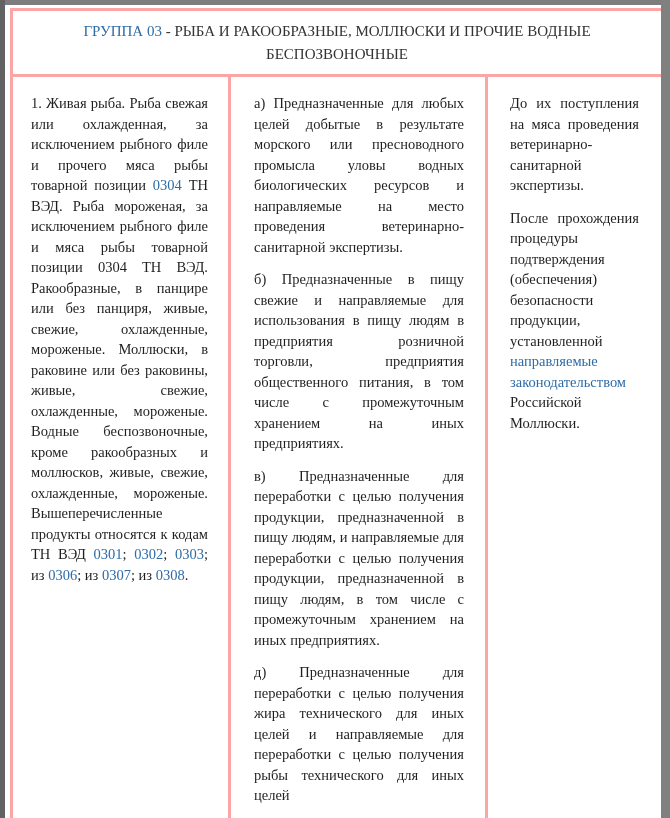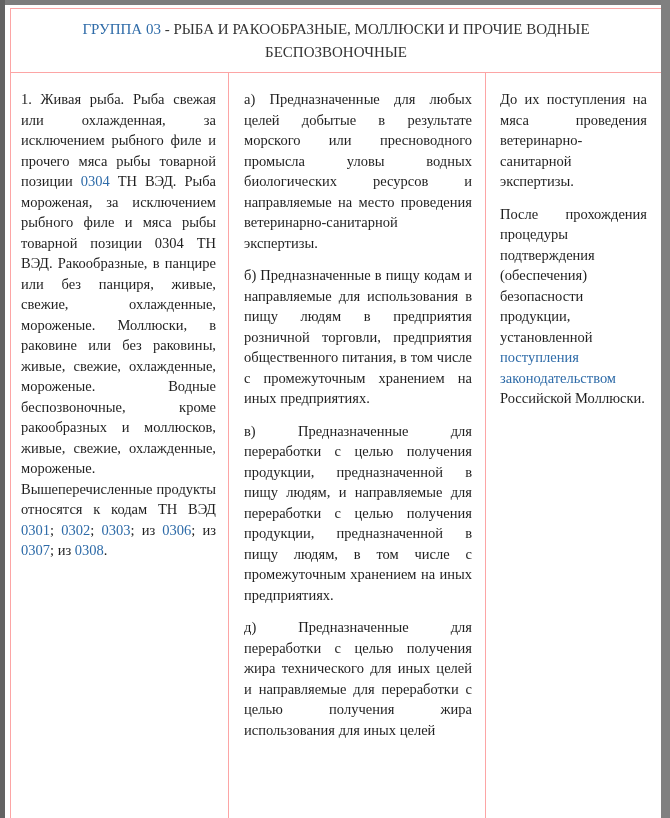--- a/index.html
+++ b/index.html
@@ -19,21 +19,21 @@
   .frame-right  { top: 0; left: 661px; width: 9px; height: 818px; background: #808080; }
 
   .doc-table {
     position: absolute;
     left: 10px; top: 8px;
     width: 651px;
     border-collapse: collapse;
     table-layout: fixed;
     z-index: 1;
   }
-  .doc-table td { border: 1px solid #fca5a5; }
+  .doc-table td { border: 3px solid #fca5a5; }
 
   .head-cell {
     height: 61px;
     vertical-align: middle;
     text-align: center;
     font-size: 15px;
     line-height: 23px;
     color: #333333;
     padding: 1px 58px;
   }
@@ -42,21 +42,21 @@
     vertical-align: top;
     height: 790px; 
     font-size: 14.5px;
     line-height: 20.5px;
     text-align: justify;
   }
   td.c1 { padding: 4px 6px 0 4px; }
   td.c2 { padding: 4px 7px 0 9px; }
   td.c3 { padding: 4px 8px 0 8px; }
 
-  .body-row p { margin: 12px 6px; }
+  .body-row p { margin: 12px 14px; }
 
   .doc-link {
     color: #2e6ba8;
     text-decoration: none;
     cursor: pointer;
   }
 </style>
 </head>
 <body>
 
@@ -73,23 +73,23 @@
   <tbody>
       <tr>
     <td class="head-cell" colspan="3"><a class="doc-link">ГРУППА 03</a><span> - РЫБА И РАКООБРАЗНЫЕ, МОЛЛЮСКИ И ПРОЧИЕ ВОДНЫЕ БЕСПОЗВОНОЧНЫЕ</span></td>
   </tr>
   <tr class="body-row">
     <td class="c1">
       <p><span>1. Живая рыба. Рыба свежая или охлажденная, за исключением рыбного филе и прочего мяса рыбы товарной позиции </span><a class="doc-link">0304</a><span> ТН ВЭД. Рыба мороженая, за исключением рыбного филе и мяса рыбы товарной позиции 0304 ТН ВЭД. Ракообразные, в панцире или без панциря, живые, свежие, охлажденные, мороженые. Моллюски, в раковине или без раковины, живые, свежие, охлажденные, мороженые. Водные беспозвоночные, кроме ракообразных и моллюсков, живые, свежие, охлажденные, мороженые. Вышеперечисленные продукты относятся к кодам ТН ВЭД </span><a class="doc-link">0301</a><span>; </span><a class="doc-link">0302</a><span>; </span><a class="doc-link">0303</a><span>; из </span><a class="doc-link">0306</a><span>; из </span><a class="doc-link">0307</a><span>; из </span><a class="doc-link">0308</a><span>.</span></p>
     </td>
     <td class="c2">
       <p><span>а) Предназначенные для любых целей добытые в результате морского или пресноводного промысла уловы водных биологических ресурсов и направляемые на место проведения ветеринарно-санитарной экспертизы.</span></p>
-      <p><span>б) Предназначенные в пищу кодам и направляемые для использования в пищу людям в предприятия розничной торговли, предприятия общественного питания, в том числе с промежуточным хранением на иных предприятиях.</span></p>
+      <p><span>б) Предназначенные в пищу свежие и направляемые для использования в пищу людям в предприятия розничной торговли, предприятия общественного питания, в том числе с промежуточным хранением на иных предприятиях.</span></p>
       <p><span>в) Предназначенные для переработки с целью получения продукции, предназначенной в пищу людям, и направляемые для переработки с целью получения продукции, предназначенной в пищу людям, в том числе с промежуточным хранением на иных предприятиях.</span></p>
-      <p><span>д) Предназначенные для переработки с целью получения жира технического для иных целей и направляемые для переработки с целью получения жира использования для иных целей</span></p>
+      <p><span>д) Предназначенные для переработки с целью получения жира технического для иных целей и направляемые для переработки с целью получения рыбы технического для иных целей</span></p>
     </td>
     <td class="c3">
       <p><span>До их поступления на мяса проведения ветеринарно-санитарной экспертизы.</span></p>
-      <p><span>После прохождения процедуры подтверждения (обеспечения) безопасности продукции, установленной </span><a class="doc-link">поступления законодательством</a><span> Российской Моллюски.</span></p>
+      <p><span>После прохождения процедуры подтверждения (обеспечения) безопасности продукции, установленной </span><a class="doc-link">направляемые законодательством</a><span> Российской Моллюски.</span></p>
     </td>
   </tr>
 </tbody>
   </table>
 
 </body></html>

